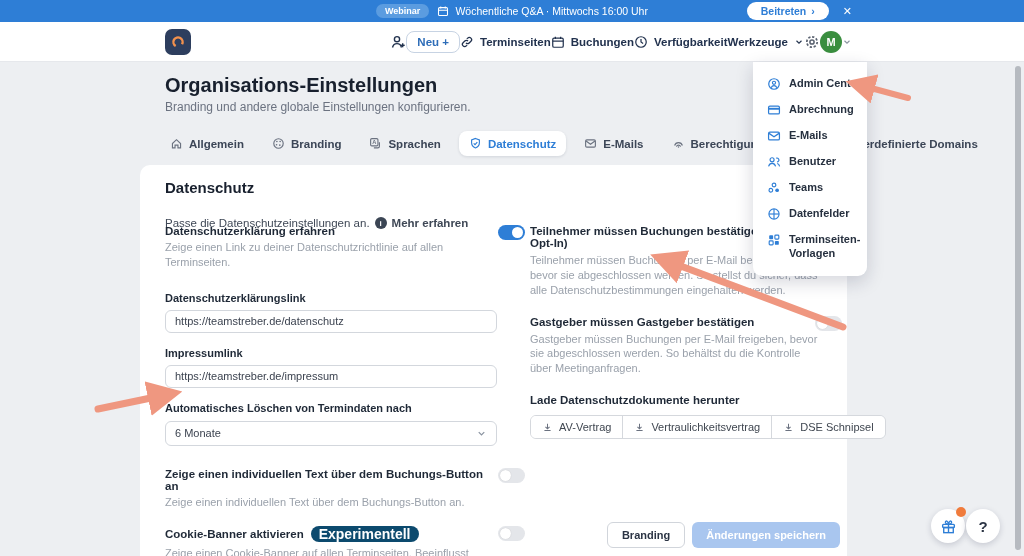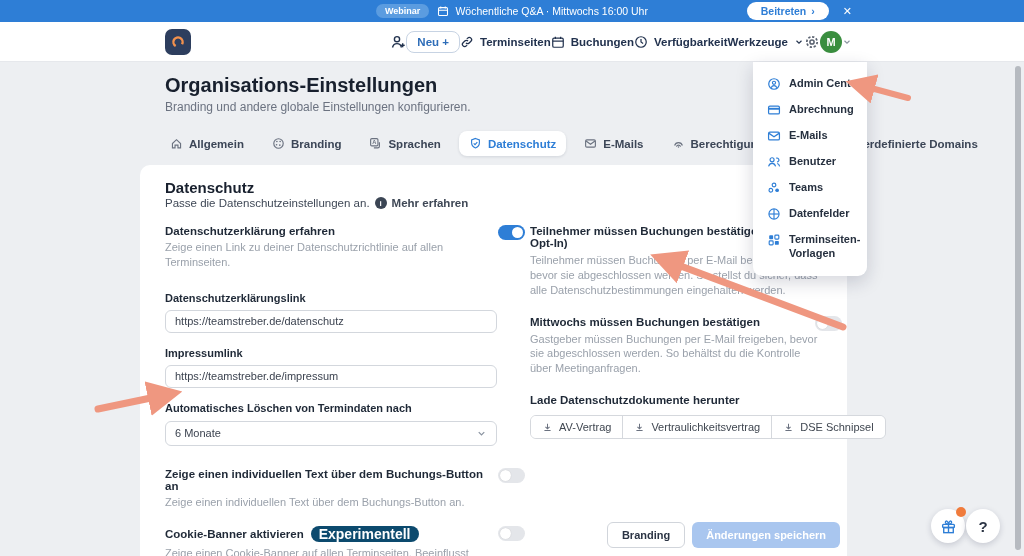--- a/index.html
+++ b/index.html
@@ -33,21 +33,21 @@
 
   
   .tabs { position:absolute; left:160px; top:131px; display:flex; gap:8px; }
   .tab { display:flex; align-items:center; gap:6px; font-size:11.5px; font-weight:bold; color:#3c4657;
     padding:6px 10px; border-radius:8px; cursor:pointer; white-space:nowrap; }
   .tab.active { background:#fff; color:#2e7ed6; box-shadow:0 1px 3px rgba(20,30,60,.12); }
 
   
   .card { position:absolute; left:140px; top:165px; width:707px; height:391px; background:#fff; border-radius:10px 10px 0 0; }
   .sec-title { position:absolute; left:25px; top:14px; font-size:15px; font-weight:bold; color:#18202e; }
-  .sec-sub { position:absolute; left:25px; top:32px; font-size:11.5px; color:#3f4856; display:flex; align-items:center; gap:5px;justify-content:space-between; }
+  .sec-sub { position:absolute; left:25px; top:52px; font-size:11.5px; color:#3f4856; display:flex; align-items:center; gap:5px;justify-content:space-between; }
   .learn-more { font-weight:bold; color:#3f4856; cursor:pointer; }
   .info-dot { width:12px; height:12px; border-radius:50%; background:#3b4554; color:#fff; font-size:8px; font-weight:bold;
     display:inline-flex; align-items:center; justify-content:center; font-style:normal; }
 
   .lbl { font-size:11.5px; font-weight:bold; color:#1f2937; }
   .desc { font-size:11px; color:#9aa1ab; line-height:1.35; }
   .field-label { font-size:11px; font-weight:bold; color:#1f2937; }
   .txt-input { width:332px; height:23px; border:1px solid #d3d7dd; border-radius:6px; font-size:11px; color:#3c4350;
     padding:0 9px; font-family:"Liberation Sans", sans-serif; background:#fff; }
   .select-box { width:332px; height:25px; border:1px solid #d3d7dd; border-radius:6px; font-size:11px; color:#3c4350;
@@ -278,21 +278,21 @@
   </div>
 
   <div style="position:absolute;left:390px;top:60px;width:300px;">
     <div style="display:flex;align-items:flex-start;gap:5px;">
       <span class="lbl" style="width:285px;">Teilnehmer müssen Buchungen bestätigen (Double Opt-In)</span>
       <span class="info-dot" style="margin-top:1px;">i</span>
     </div>
     <div class="desc" style="margin-top:4px;width:290px;">Teilnehmer müssen Buchungen per E-Mail bestätigen, bevor sie abgeschlossen werden. So stellst du sicher, dass alle Datenschutzbestimmungen eingehalten werden.</div>
 
     <div style="position:relative;margin-top:18px;">
-      <div class="lbl">Mittwochs müssen Buchungen bestätigen</div>
+      <div class="lbl">Gastgeber müssen Gastgeber bestätigen</div>
       <div class="desc" style="margin-top:4px;width:290px;">Gastgeber müssen Buchungen per E-Mail freigeben, bevor sie abgeschlossen werden. So behältst du die Kontrolle über Meetinganfragen.</div>
       <div class="toggle off" style="position:absolute;right:-12px;top:0;">
           <span class="knob"></span>
         </div>
     </div>
 
     <div class="lbl" style="margin-top:18px;">Lade Datenschutzdokumente herunter</div>
     <div class="dl-group" style="margin-top:9px;">
       <button class="dl-btn">
         <svg width="11" height="11" viewBox="0 0 16 16">

